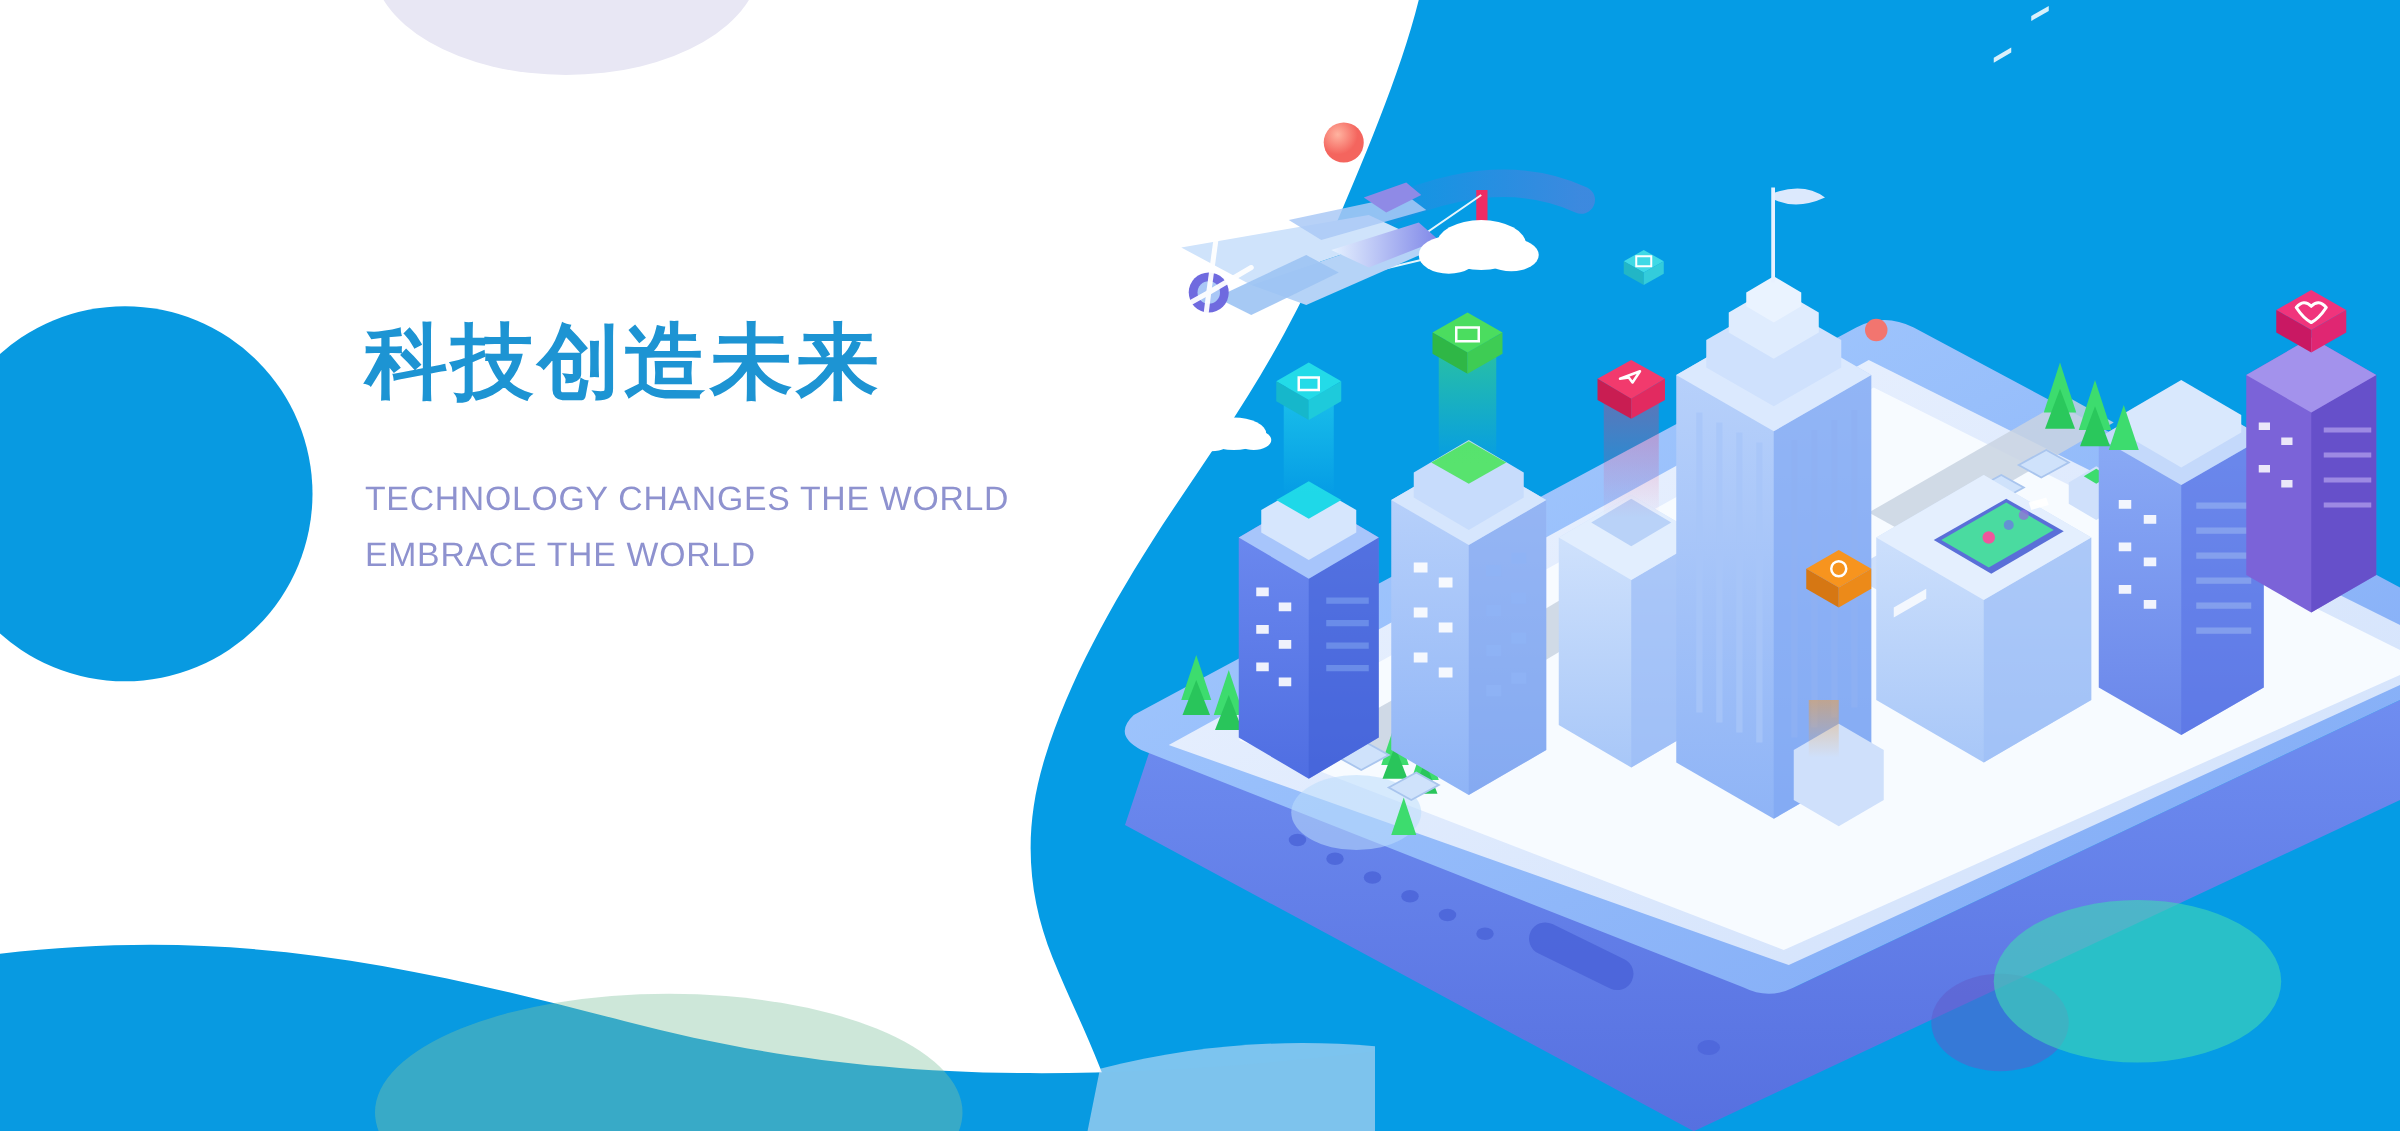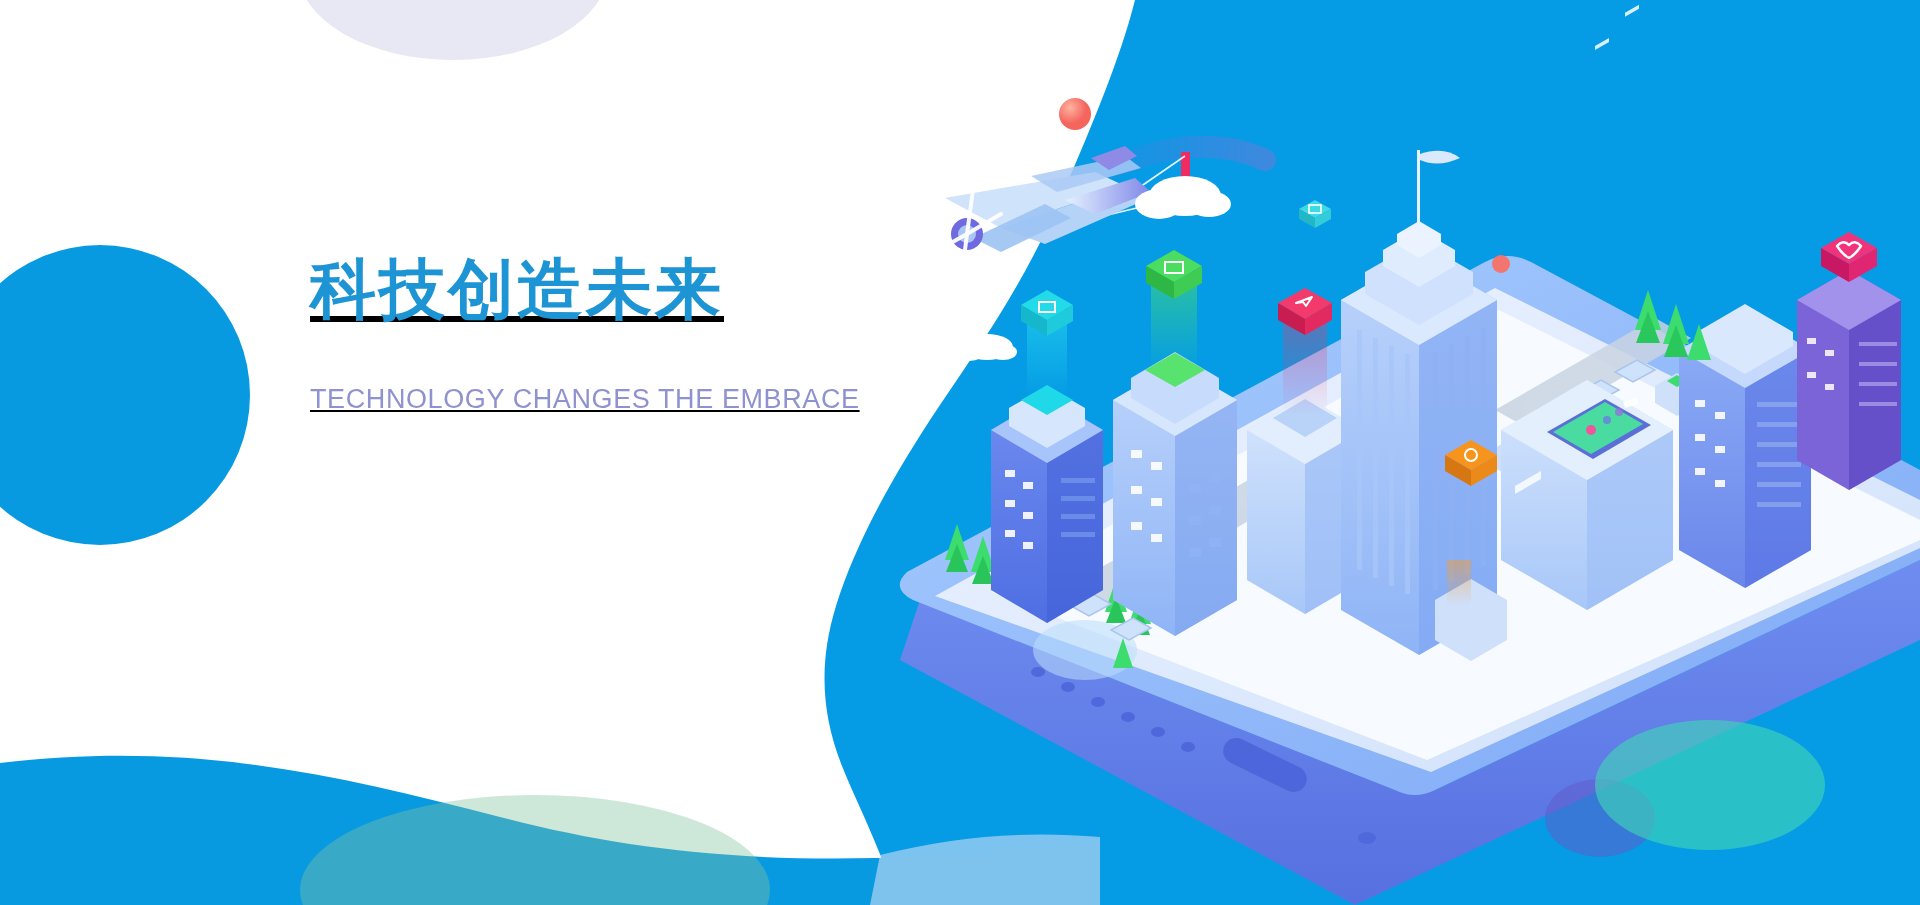--- a/index.html
+++ b/index.html
@@ -28,21 +28,21 @@
 
   
   .deco-ell-a{position:absolute;right:95px;bottom:55px;width:230px;height:130px;border-radius:50%;
       background:rgba(64,214,182,.62);}
   .deco-ell-b{position:absolute;right:265px;bottom:48px;width:110px;height:78px;border-radius:50%;
       background:rgba(94,92,204,.55);}
   .deco-ell-c{position:absolute;left:300px;bottom:-80px;width:470px;height:190px;border-radius:50%;
       background:rgba(130,195,160,.40);}
 
   
-  .copy{position:absolute;left:310px;top:245px;width:620px;text-decoration:underline;}
+  .copy{position:absolute;left:292px;top:245px;width:620px;}
   .headline{color:#1d94d3;font-size:66px;font-weight:700;line-height:1.34;
       letter-spacing:3px;margin:0;white-space:nowrap;}
   .subcopy{margin-top:44px;}
   .subline{color:#8e92cf;font-size:27px;font-weight:400;letter-spacing:.6px;
       line-height:1.66;white-space:nowrap;}
 
   
   .illus{position:absolute;left:795px;top:0;width:1125px;height:905px;}
   .illus svg{display:block;width:100%;height:100%;}
 </style>
@@ -438,17 +438,18 @@
       <circle cx="706" cy="264" r="9" fill="#f2756f"></circle>
     </svg>
   </div>
 
   <div class="deco-ell-b"></div>
   <div class="deco-ell-a"></div>
 
   <div class="copy">
     <h1 class="headline">科技创造未来</h1>
     <div class="subcopy">
-      <div class="subline">TECHNOLOGY CHANGES THE EMBRACE</div>
+      <div class="subline">TECHNOLOGY CHANGES THE WORLD</div>
+      <div class="subline">EMBRACE THE WORLD</div>
     </div>
   </div>
 
 </div>
 
 </body></html>

